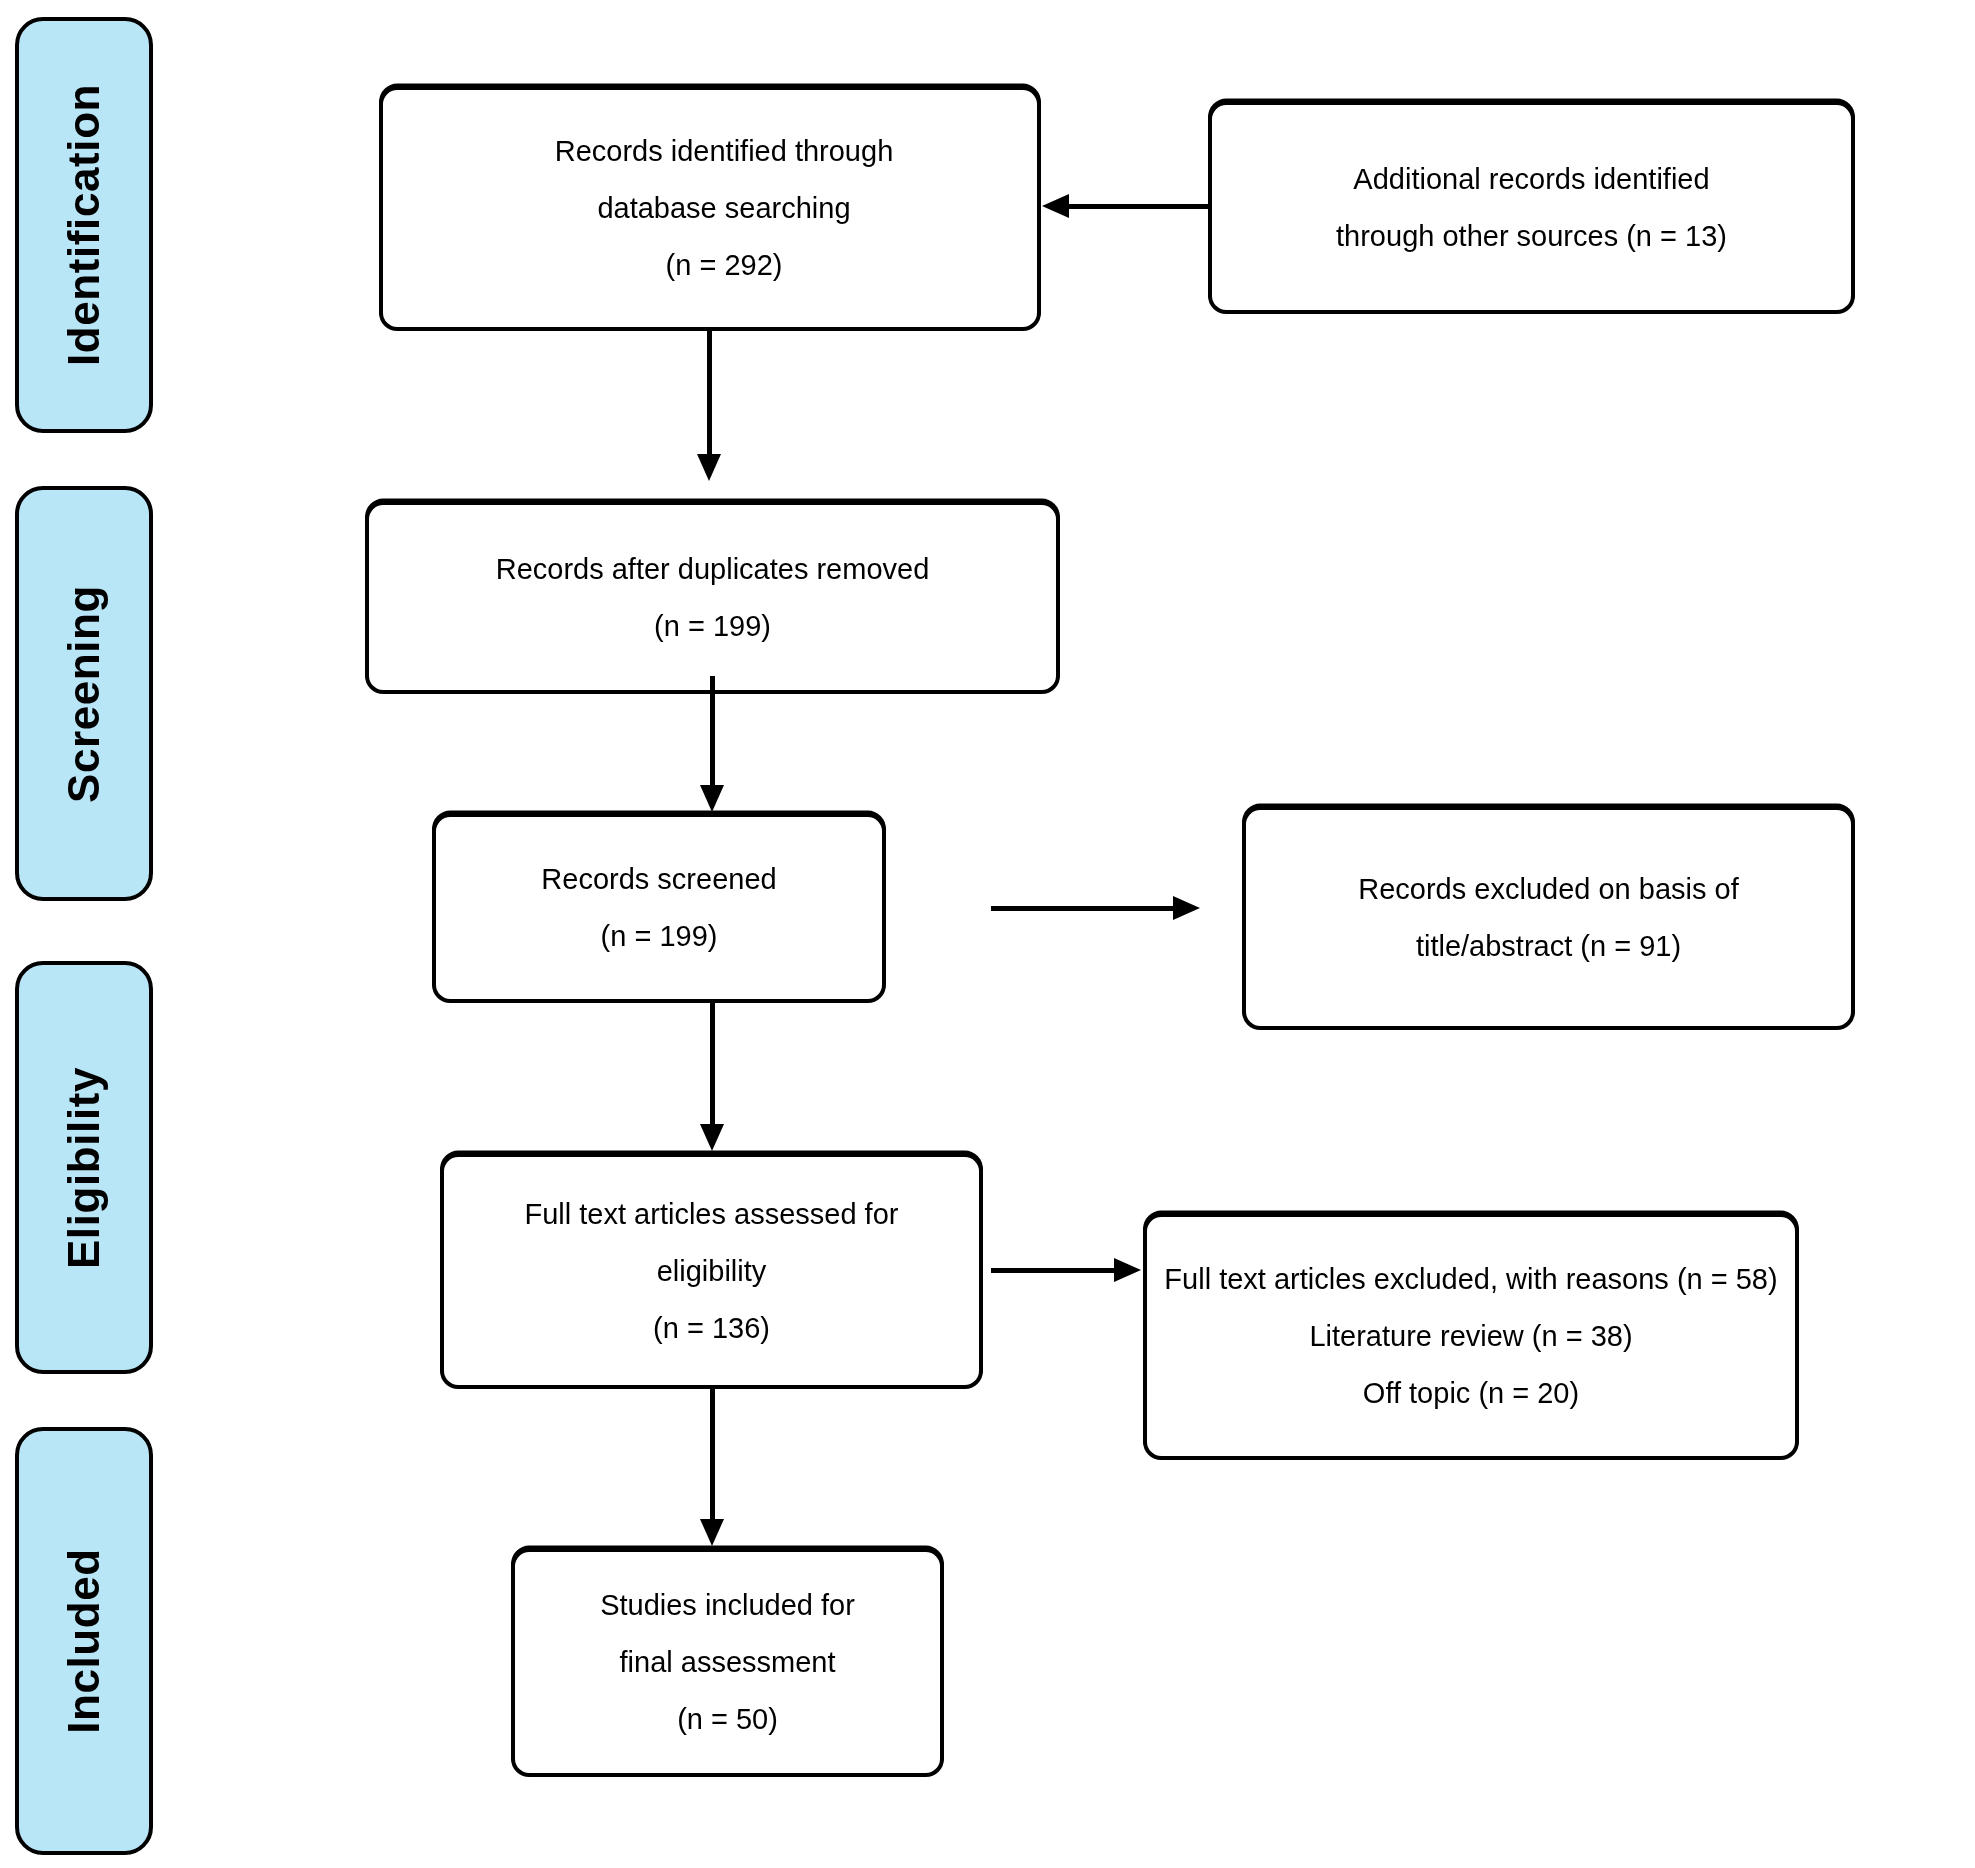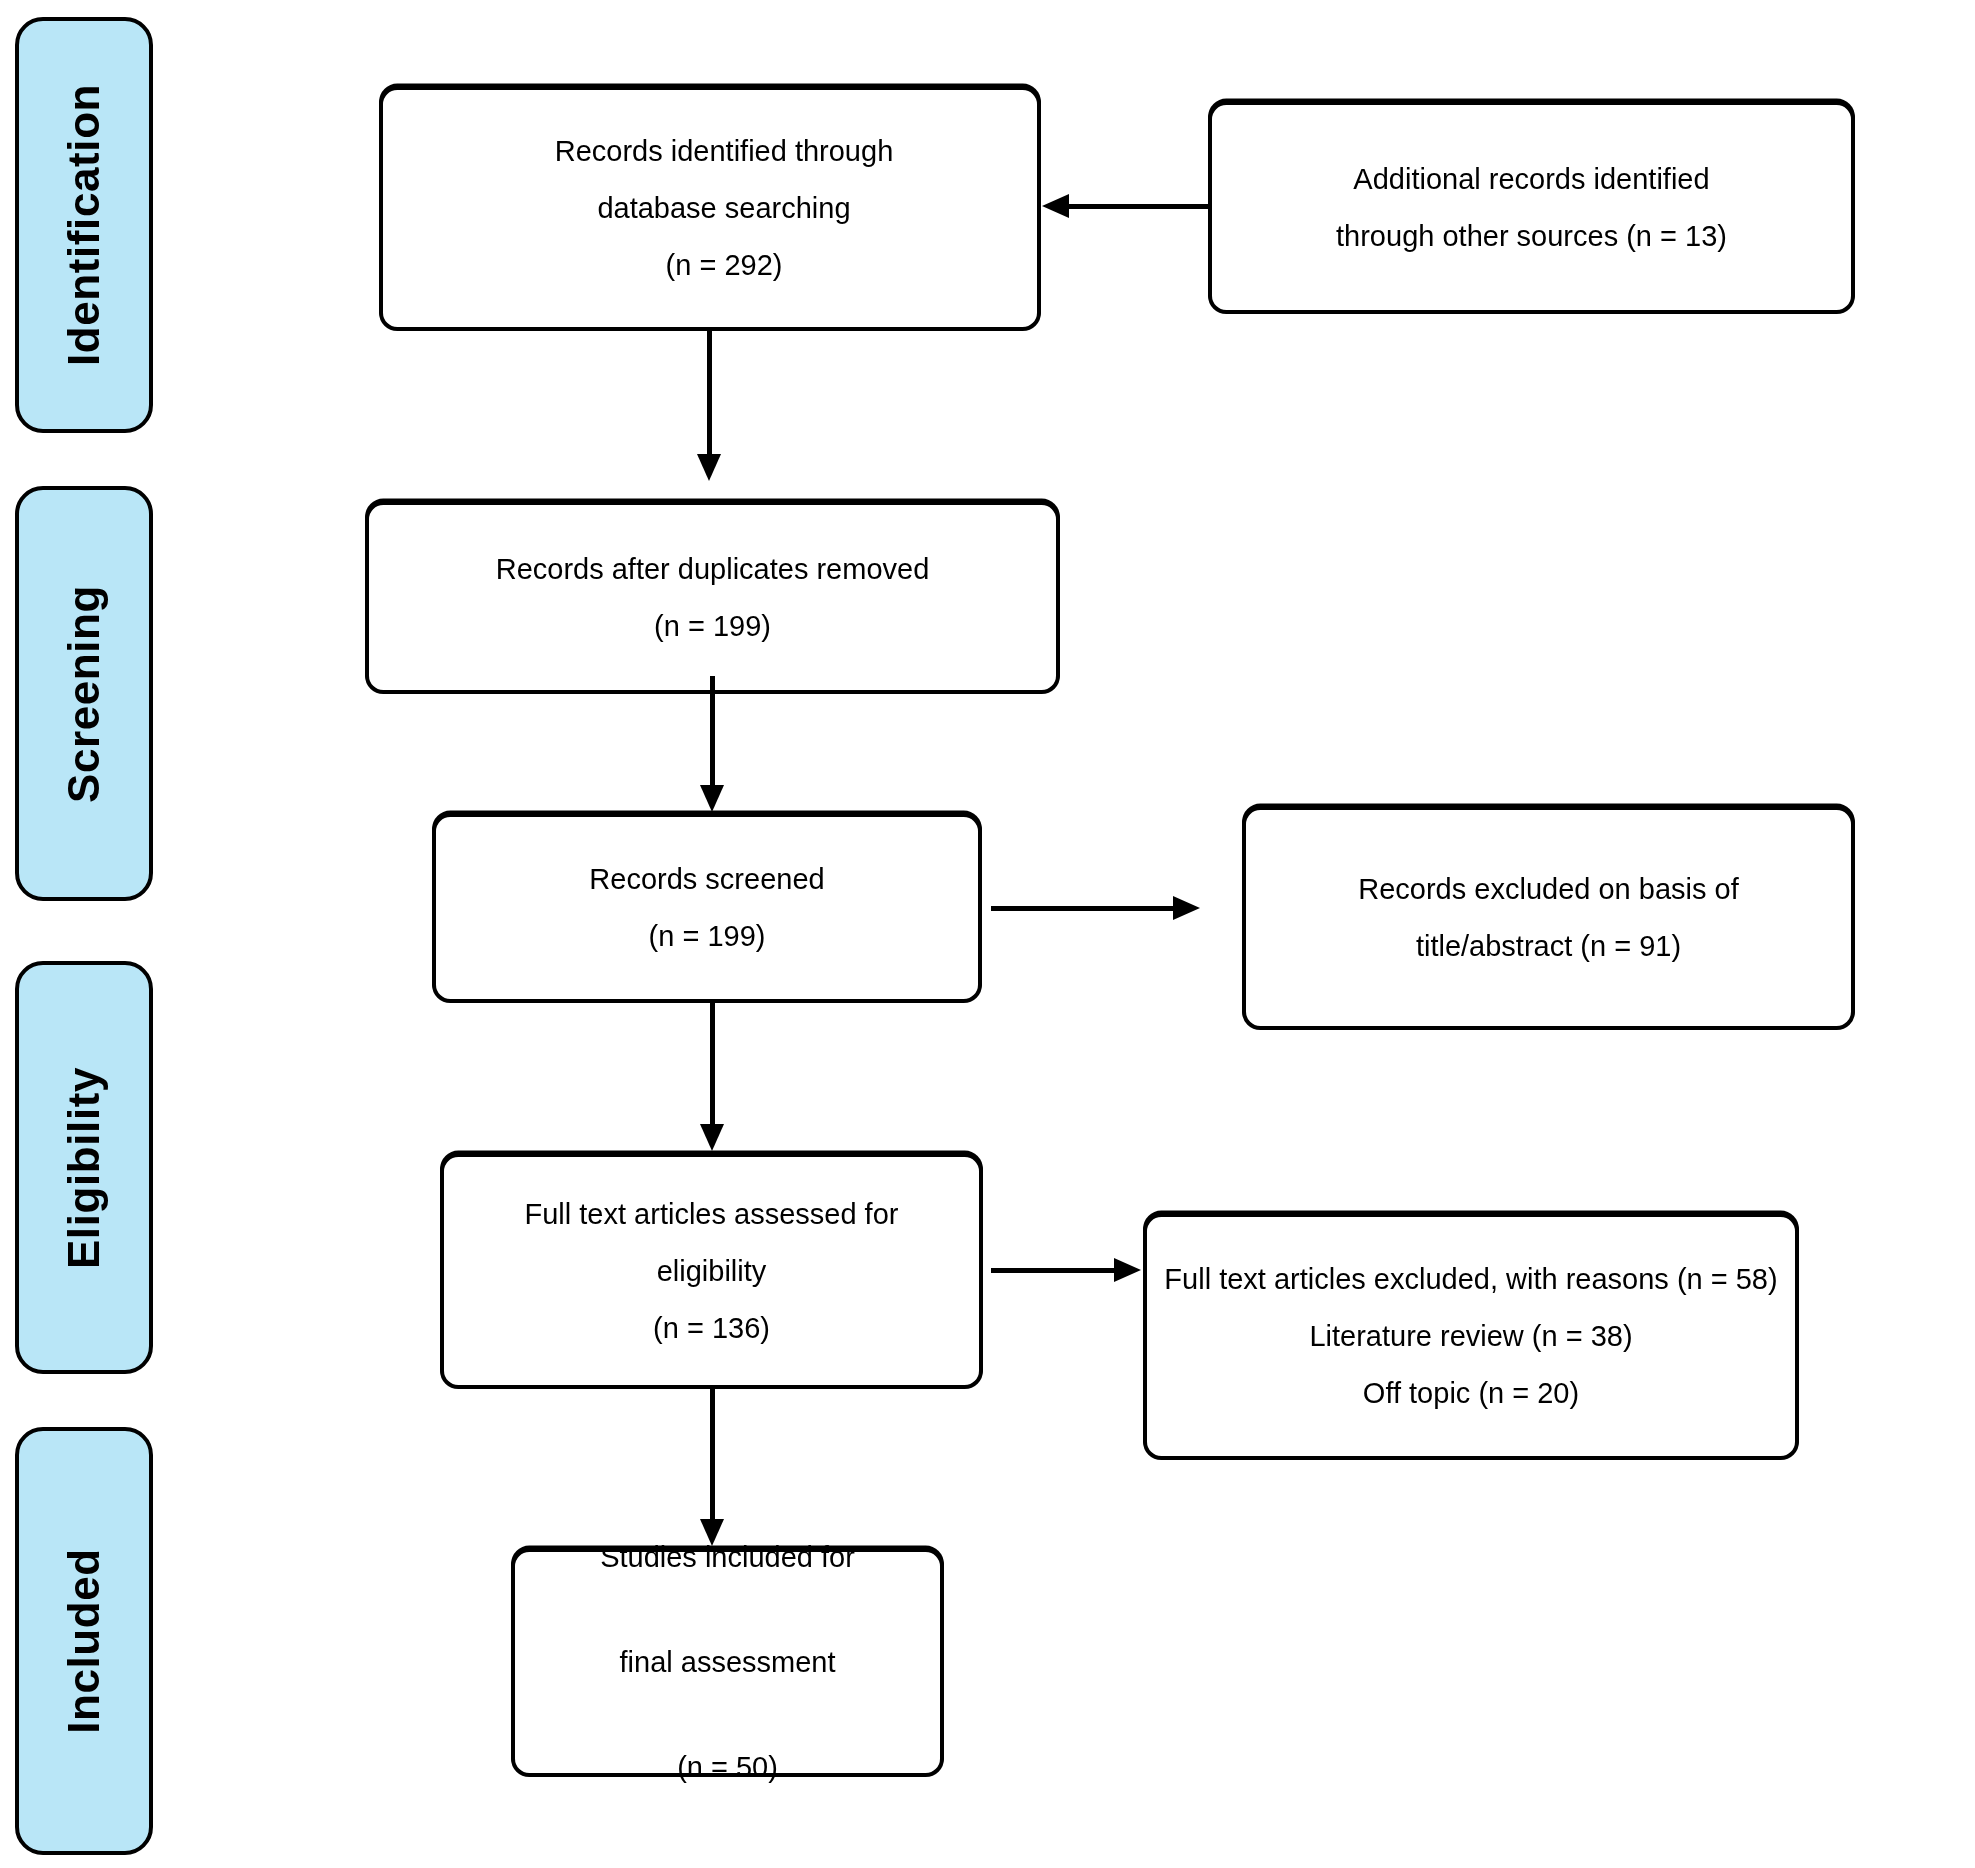--- a/index.html
+++ b/index.html
@@ -114,21 +114,21 @@
   <div class="fbox" style="left:1208px; top:101px; width:647px; height:213px;text-align:right;">
     <div class="line">Additional records identified</div>
     <div class="line">through other sources (n = 13)</div>
   </div>
 
   <div class="fbox" style="left:365px; top:501px; width:695px; height:193px;">
     <div class="line">Records after duplicates removed</div>
     <div class="line">(n = 199)</div>
   </div>
 
-  <div class="fbox" style="left:432px; top:813px; width:550px; height:190px;">
+  <div class="fbox" style="left:432px; top:813px; width:454px; height:190px;">
     <div class="line">Records screened</div>
     <div class="line">(n = 199)</div>
   </div>
 
   <div class="fbox" style="left:1202px; top:806px; width:613px; height:224px;margin-left:40px;">
     <div class="line">Records excluded on basis of</div>
     <div class="line">title/abstract (n = 91)</div>
   </div>
 
   <div class="fbox" style="left:440px; top:1153px; width:543px; height:236px;">
@@ -136,21 +136,21 @@
     <div class="line">eligibility</div>
     <div class="line">(n = 136)</div>
   </div>
 
   <div class="fbox" style="left:1143px; top:1213px; width:656px; height:247px;">
     <div class="line">Full text articles excluded, with reasons (n = 58)</div>
     <div class="line">Literature review (n = 38)</div>
     <div class="line">Off topic (n = 20)</div>
   </div>
 
-  <div class="fbox" style="left:511px; top:1548px; width:433px; height:229px;gap:48px;">
+  <div class="fbox" style="left:511px; top:1548px; width:433px; height:229px;">
     <div class="line">Studies included for</div>
     <div class="line">final assessment</div>
     <div class="line">(n = 50)</div>
   </div>
 
   <div class="hline" style="left:1069px; top:204px; width:141px;"></div>
   <div class="head head-left" style="left:1042px; top:194px;"></div>
 
   <div class="vline" style="left:707px; top:330px; height:124px;"></div>
   <div class="head head-down" style="left:697px; top:454px;"></div>

